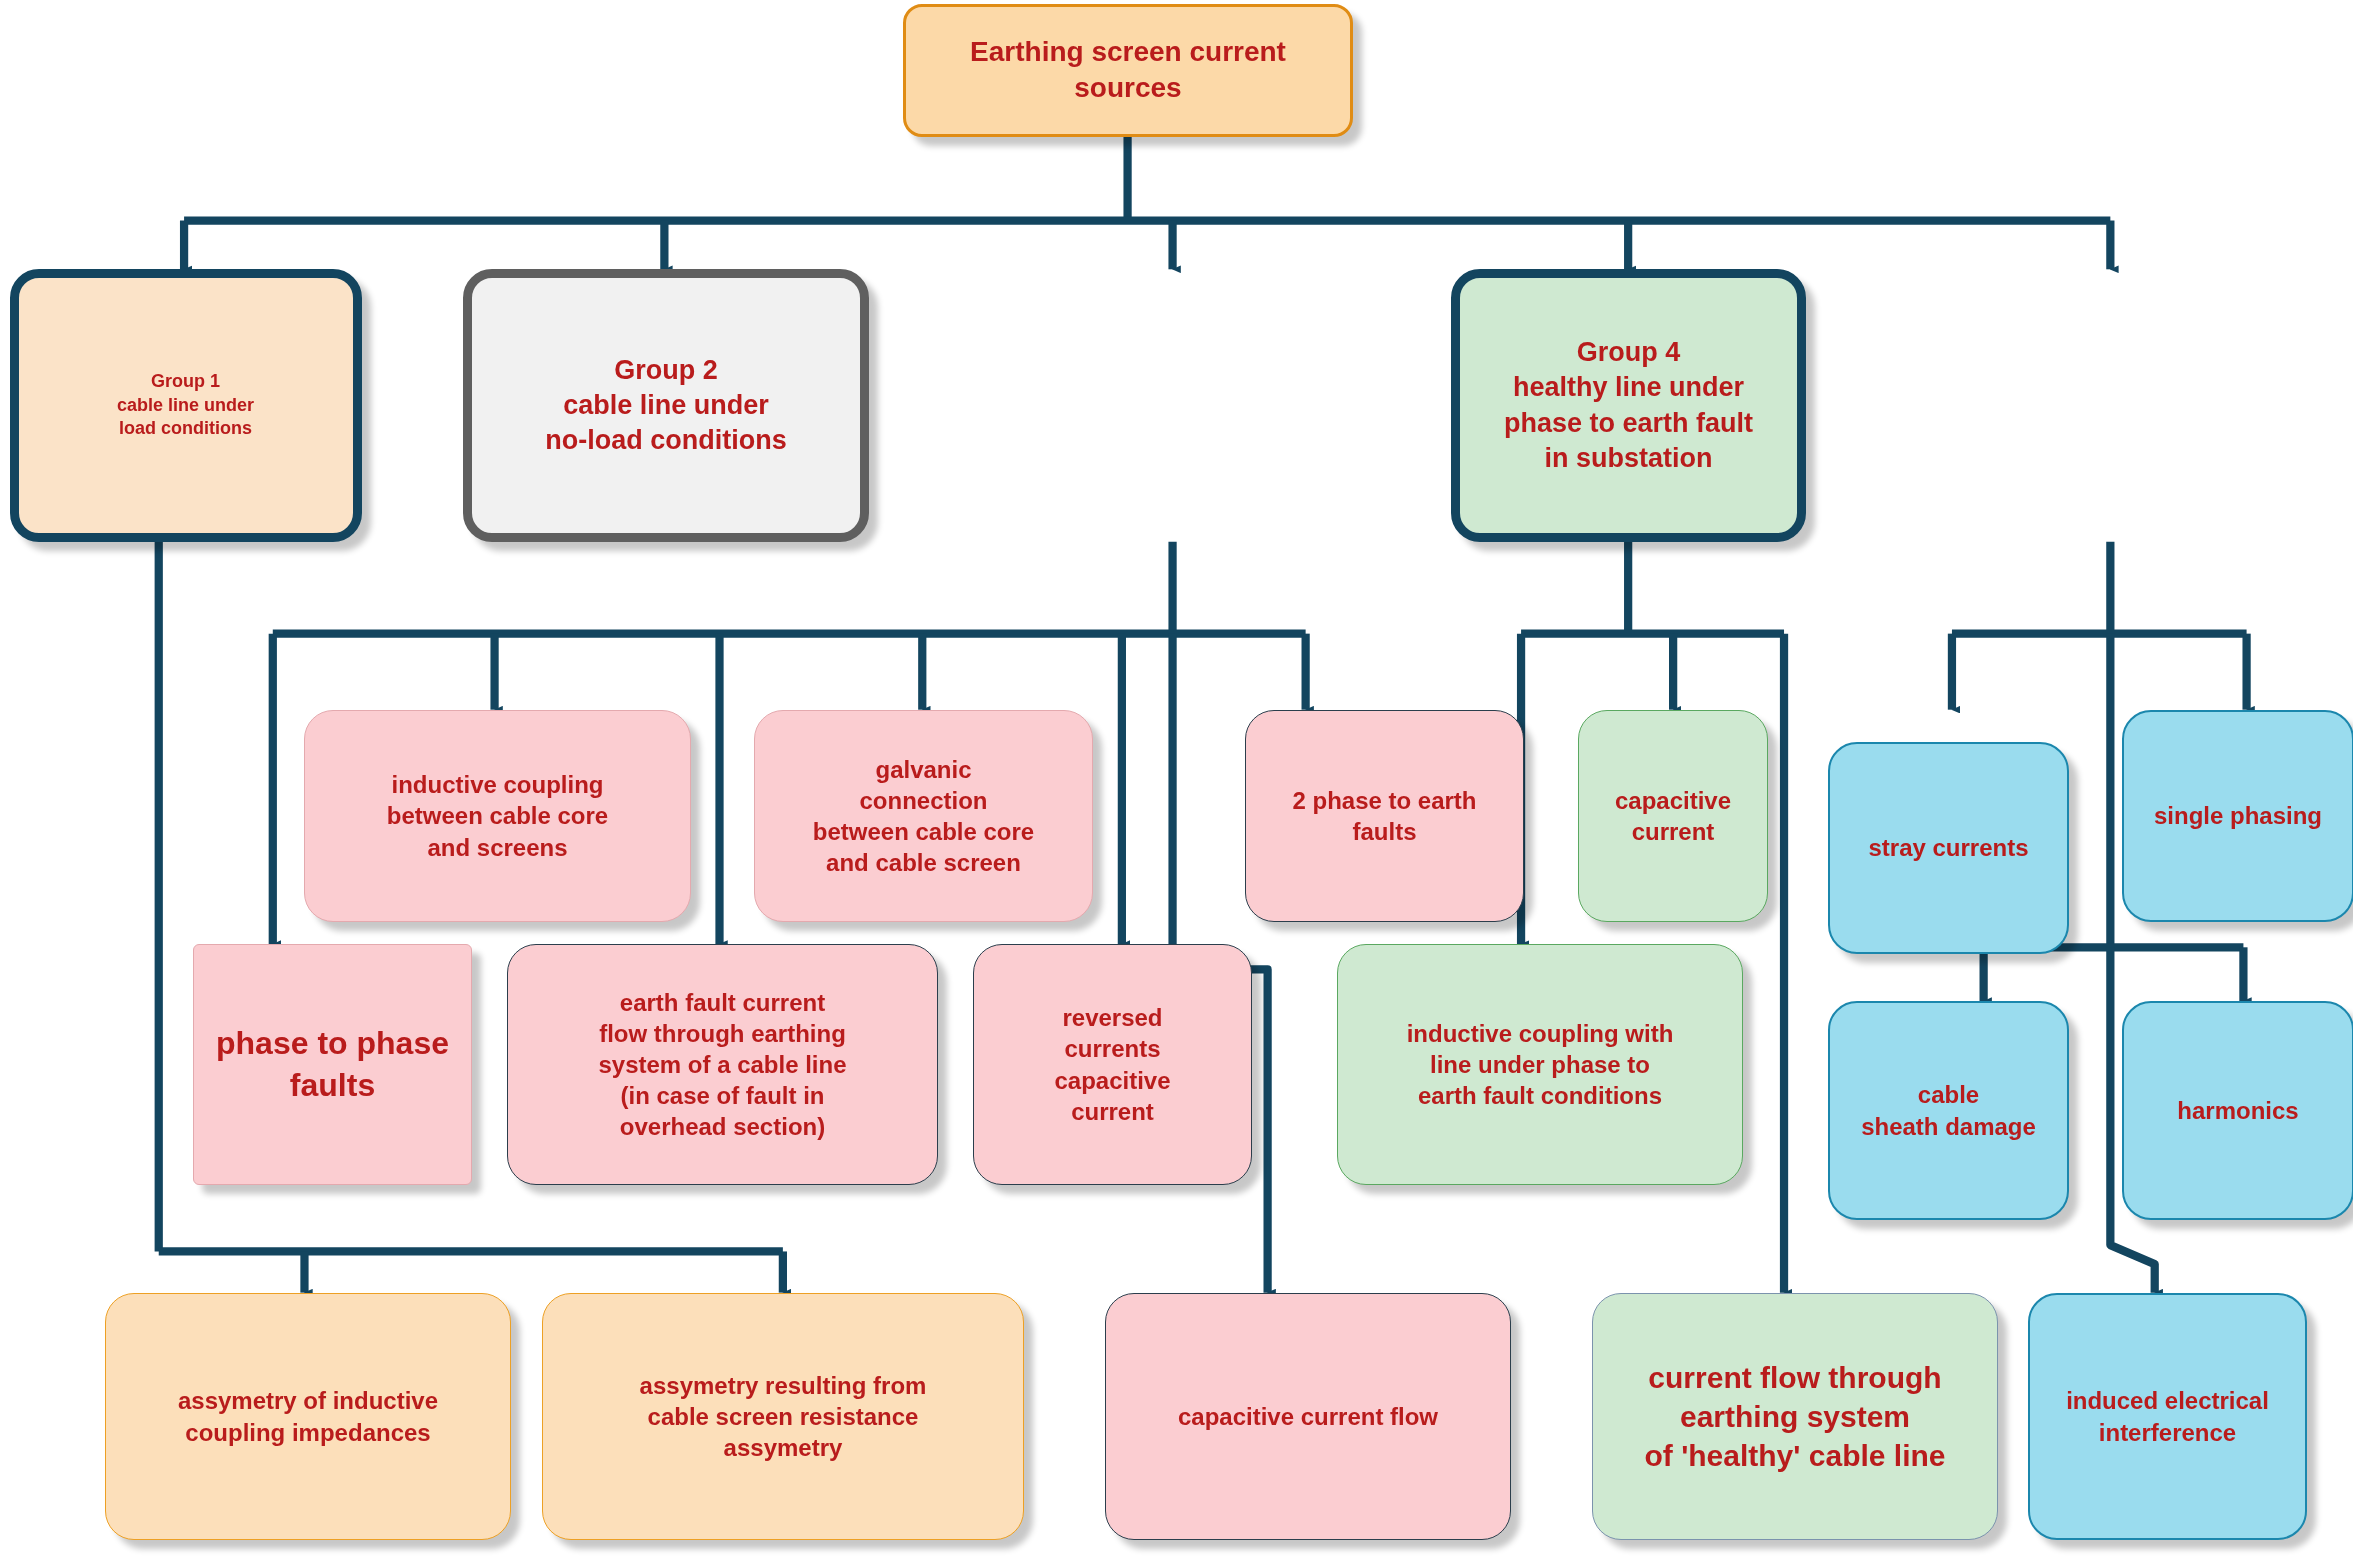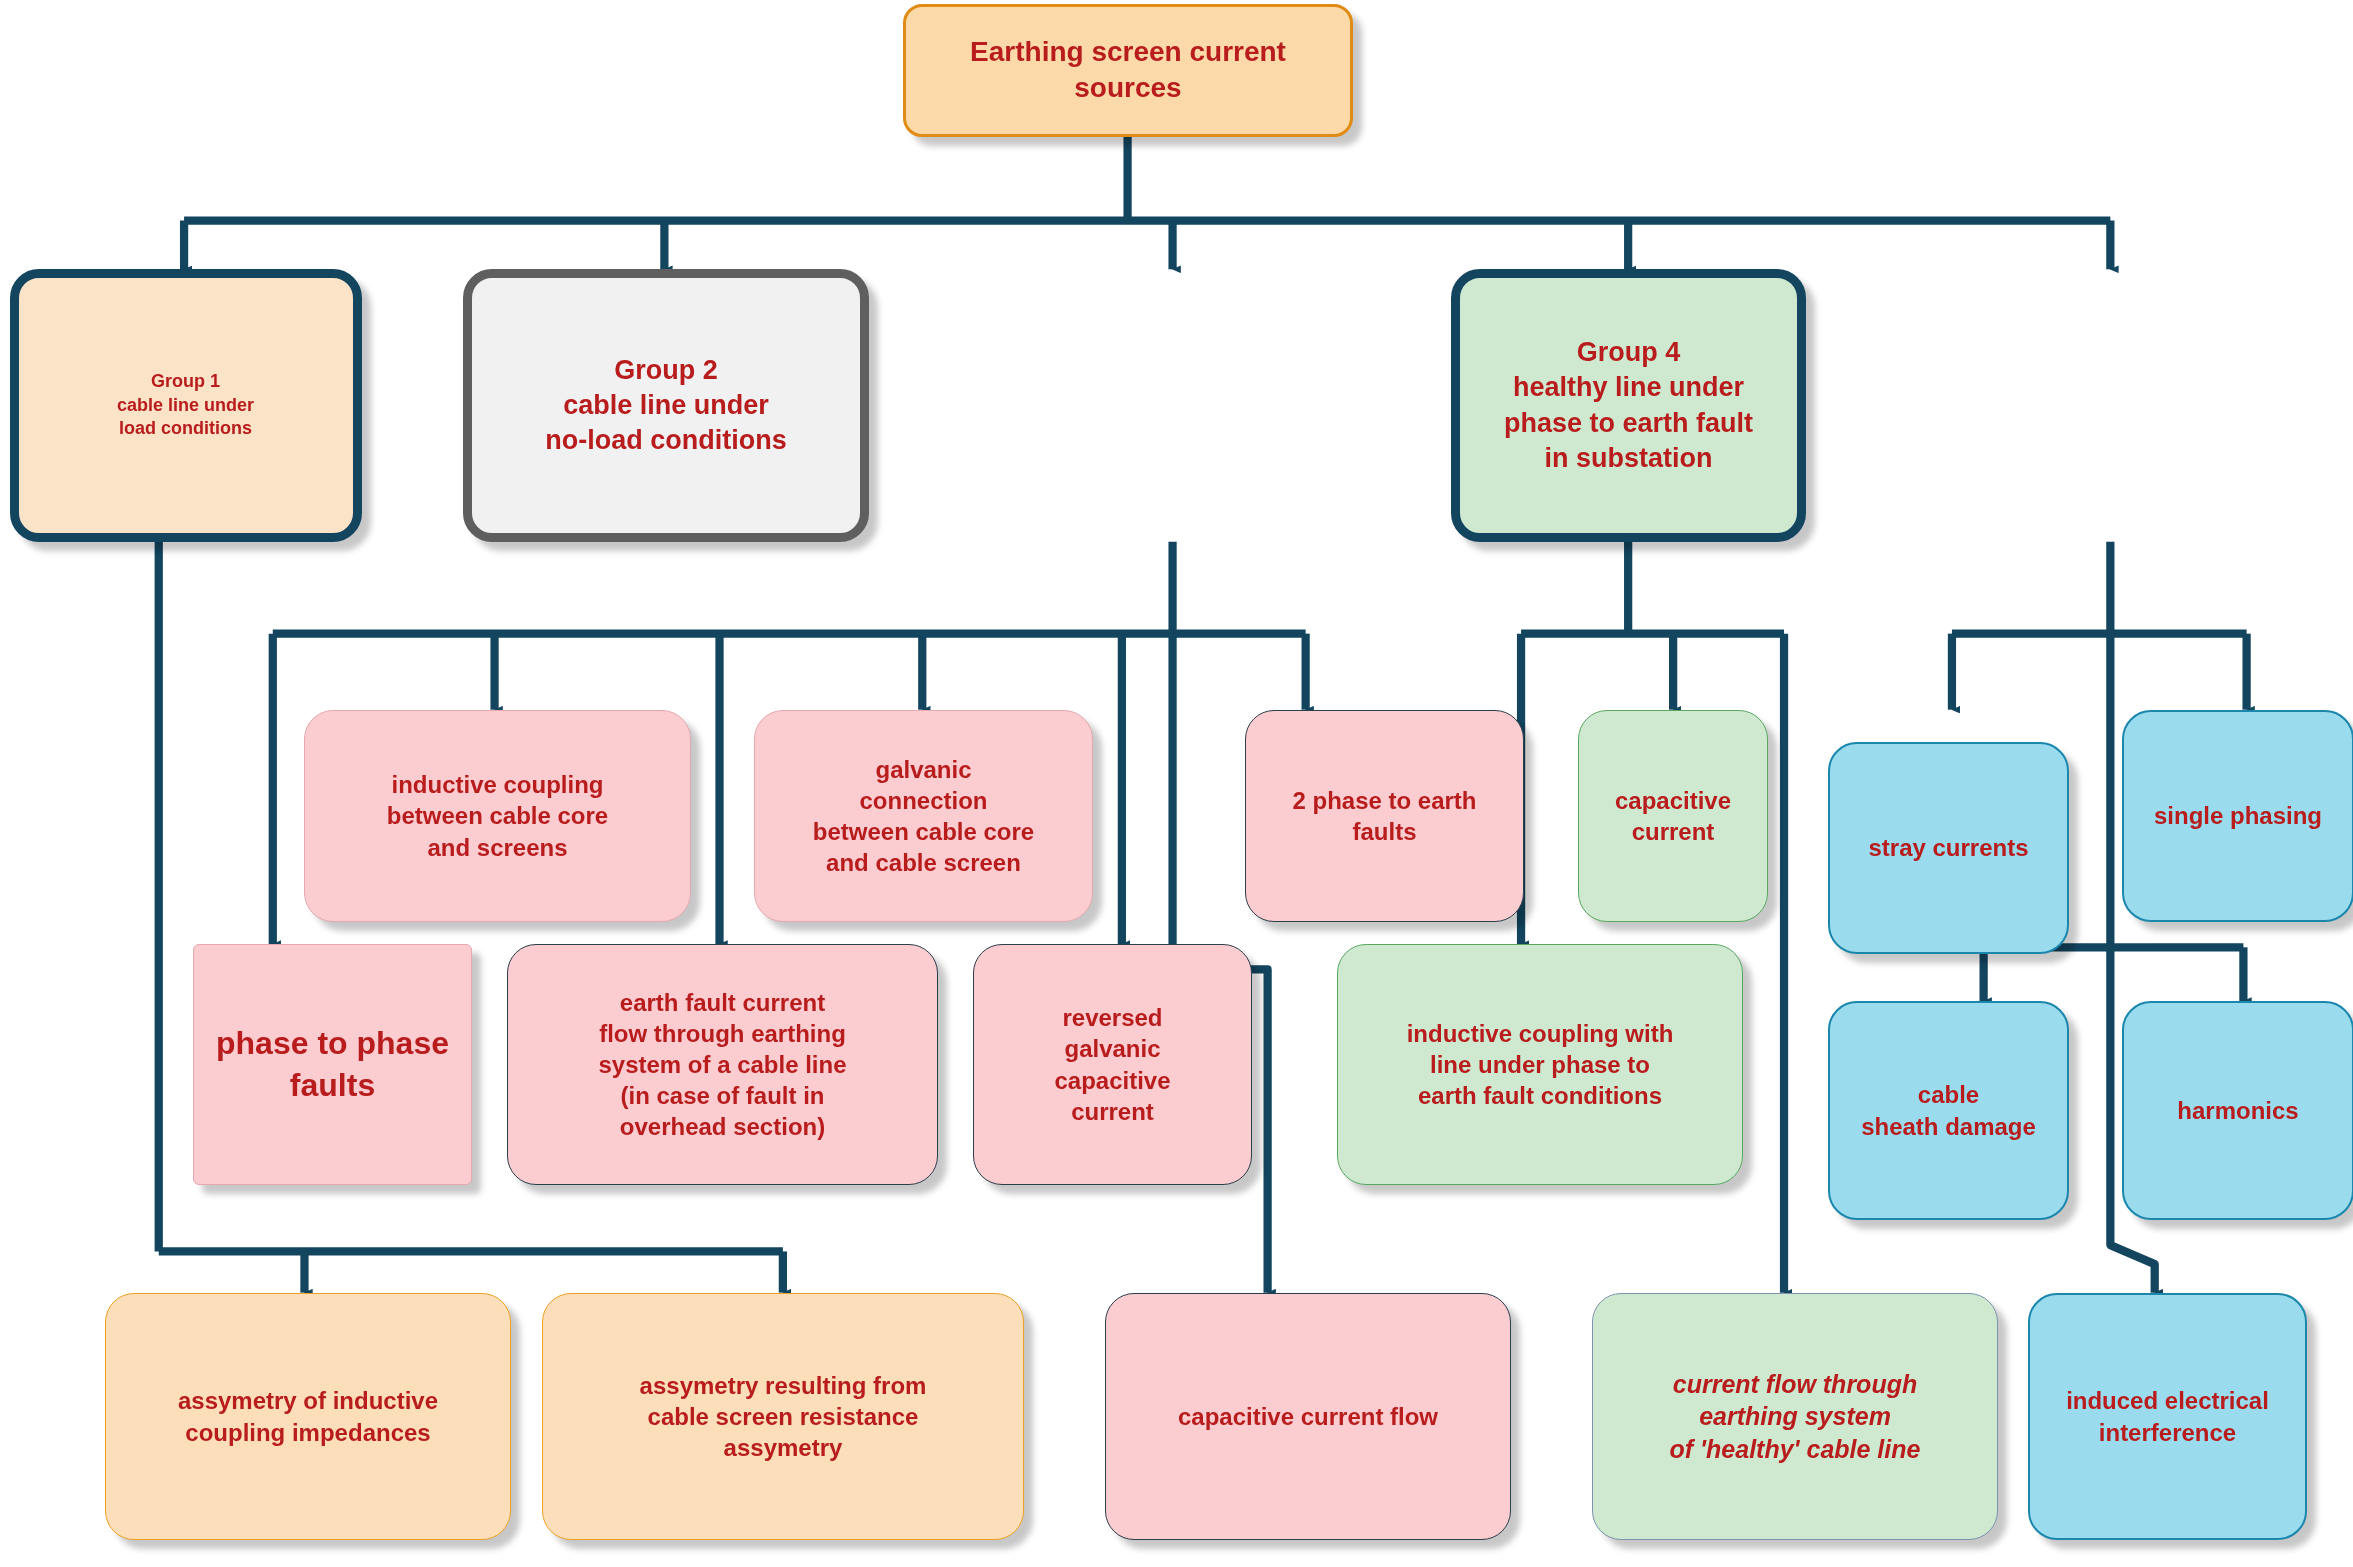--- a/index.html
+++ b/index.html
@@ -160,21 +160,21 @@
   <div class="node v-pinkd" style="left:507px;top:944px;width:431px;height:241px;font-size:24px;">
     <span class="txt">earth fault current
 flow through earthing
 system of a cable line
 (in case of fault in
 overhead section)</span>
   </div>
 
   <div class="node v-pinkd" style="left:973px;top:944px;width:279px;height:241px;font-size:24px;">
     <span class="txt">reversed
-galvanic
+currents
 capacitive
 current</span>
   </div>
 
   <div class="node v-green" style="left:1337px;top:944px;width:406px;height:241px;font-size:24px;">
     <span class="txt">inductive coupling with
 line under phase to
 earth fault conditions</span>
   </div>
 
@@ -195,21 +195,21 @@
   <div class="node v-orange" style="left:542px;top:1293px;width:482px;height:247px;font-size:24px;">
     <span class="txt">assymetry resulting from
 cable screen resistance
 assymetry</span>
   </div>
 
   <div class="node v-pinkd" style="left:1077px;top:1293px;width:406px;height:247px;font-size:24px;margin-left:28px;">
     <span class="txt">capacitive current flow</span>
   </div>
 
-  <div class="node v-greenb" style="left:1592px;top:1293px;width:406px;height:247px;font-size:25px;font-style:italic;">
+  <div class="node v-greenb" style="left:1592px;top:1293px;width:406px;height:247px;font-size:30px;">
     <span class="txt">current flow through
 earthing system
 of 'healthy' cable line</span>
   </div>
 
   <div class="node v-blue" style="left:2028px;top:1293px;width:279px;height:247px;font-size:24px;">
     <span class="txt">induced electrical
 interference</span>
   </div>
 

